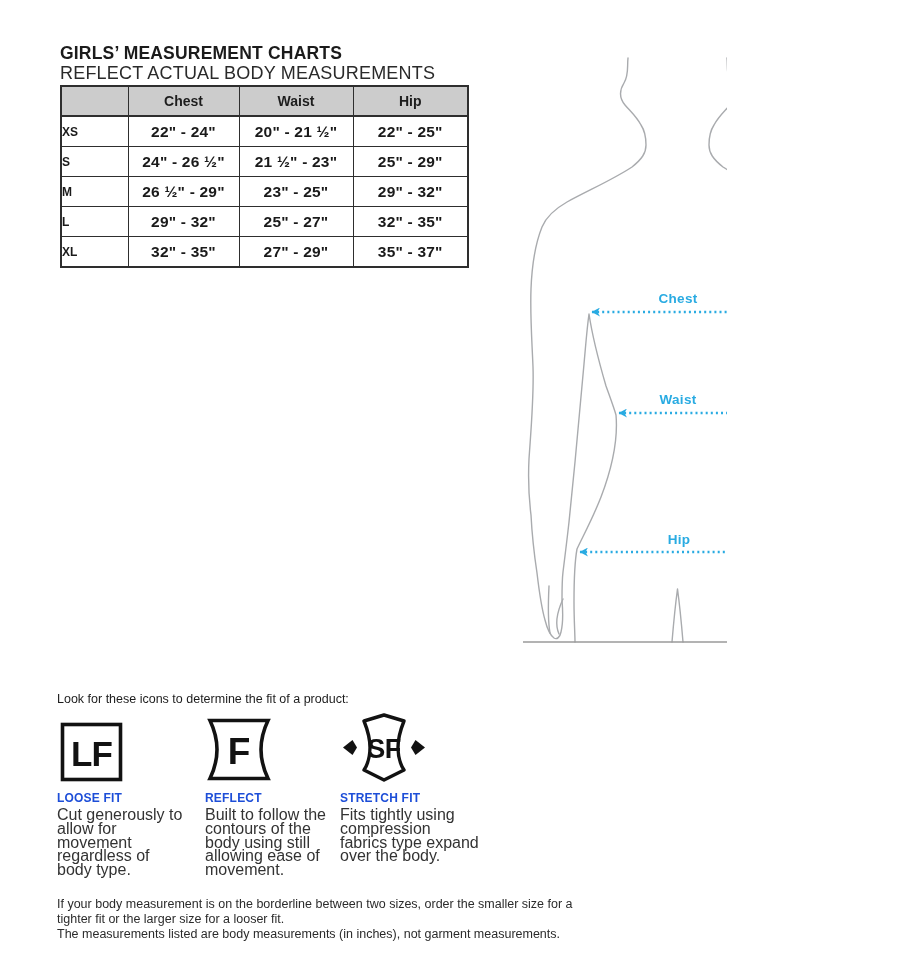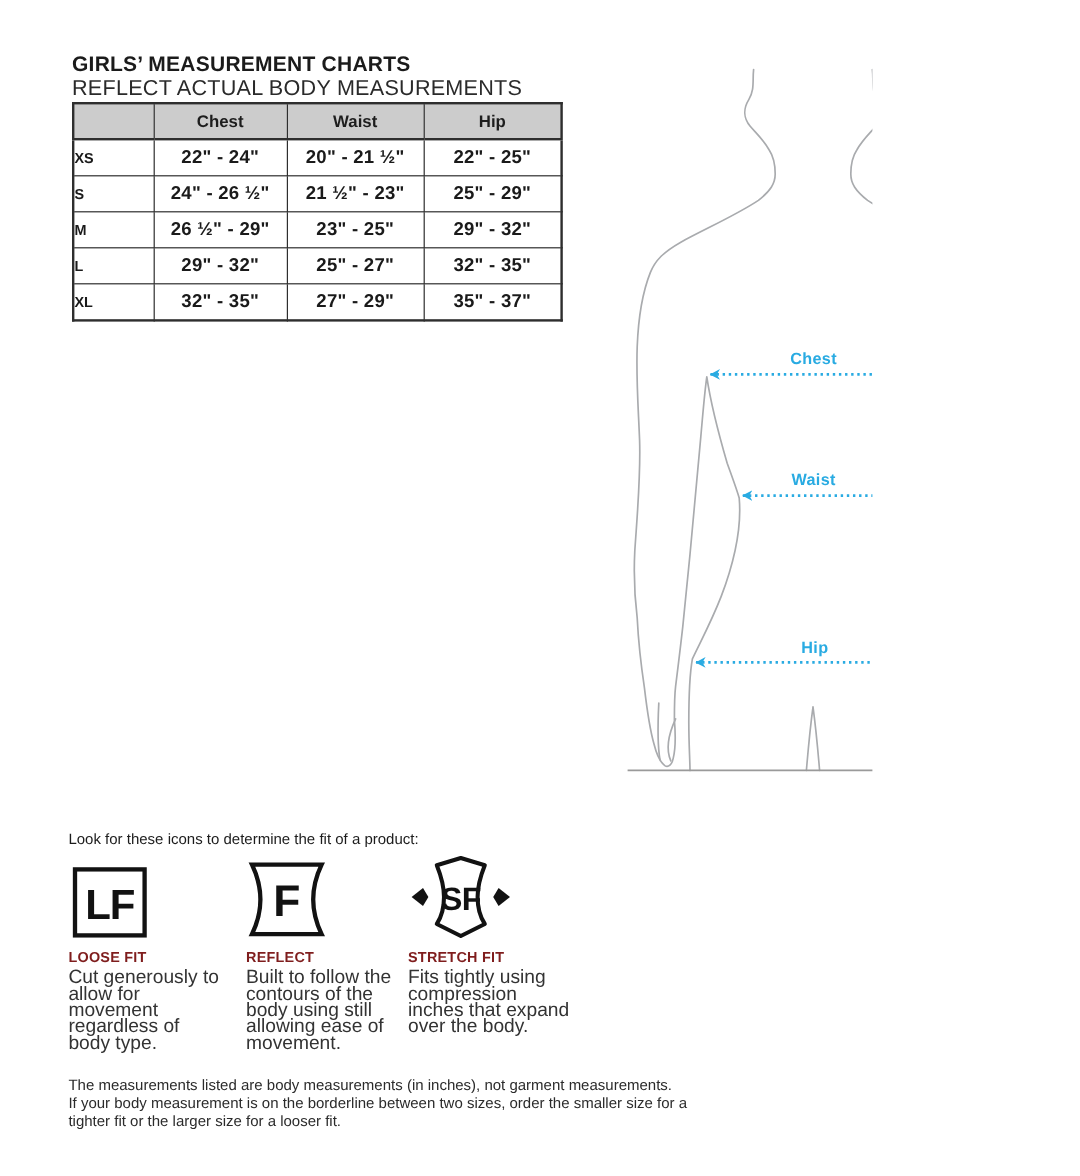--- a/index.html
+++ b/index.html
@@ -36,21 +36,21 @@
   .mlabel.waist{left:617px;top:392px;width:122px;}
   .mlabel.hip  {left:577px;top:532px;width:204px;}
   .fit-intro{position:absolute;left:57px;top:692px;font-size:12.5px;color:#1c1c1c;}
   .fit-col{position:absolute;top:712px;}
   .fit-col.c1{left:57px;width:126px;}
   .fit-col.c2{left:205px;width:138px;}
   .fit-col.c3{left:340px;width:140px;}
   .fit-icon{height:70px;display:flex;align-items:flex-end;}
   .fit-col.c1 .fit-icon{padding-left:3px;}
   .fit-col.c2 .fit-icon{padding-left:0px;}
-  .fit-name{margin-top:9px;font-size:12px;font-weight:bold;color:#7f1d1d;letter-spacing:.2px;}
+  .fit-name{margin-top:9px;font-size:12px;font-weight:bold;color:#1d4ed8;letter-spacing:.2px;}
   .fit-desc{margin-top:3px;font-size:16px;line-height:13.8px;color:#333333;}
   .footnote{position:absolute;left:57px;top:897px;width:548px;font-size:12.5px;
     line-height:14.8px;color:#2b2b2b;}
   svg text{font-family:"Liberation Sans","DejaVu Sans",sans-serif;}
 </style>
 </head>
 <body>
 
 <div class="page">
 
@@ -222,21 +222,21 @@
   <div class="fit-col c3">
     <div class="fit-icon">
       <svg width="88" height="70" viewBox="0 0 88 70">
         <path d="M 44 3 L 64 9 C 60 19 58 28 58 35.5 C 58 43 60 52 64 58 L 44 68 L 24 58 C 28 52 30 43 30 35.5 C 30 28 28 19 24 9 Z" fill="#ffffff" stroke="#121212" stroke-width="3.4" stroke-linejoin="round"></path>
         <path d="M 3 35.5 L 12.5 28 L 17 35.5 L 12.5 43 Z" fill="#121212"></path>
         <path d="M 85 35.5 L 75.5 28 L 71 35.5 L 75.5 43 Z" fill="#121212"></path>
         <text x="44" y="46" text-anchor="middle" font-size="27" font-weight="bold" fill="#121212" letter-spacing="-0.5">SF</text>
       </svg>
     </div>
     <div class="fit-name">STRETCH FIT</div>
-    <div class="fit-desc">Fits tightly using compression inches that expand over the body.</div>
+    <div class="fit-desc">Fits tightly using compression fabrics type expand over the body.</div>
   </div>
 
   <div class="footnote">
+    <div>If your body measurement is on the borderline between two sizes, order the smaller size for a tighter fit or the larger size for a looser fit.</div>
     <div>The measurements listed are body measurements (in inches), not garment measurements.</div>
-    <div>If your body measurement is on the borderline between two sizes, order the smaller size for a tighter fit or the larger size for a looser fit.</div>
   </div>
 
 </div>
 
 </body></html>

